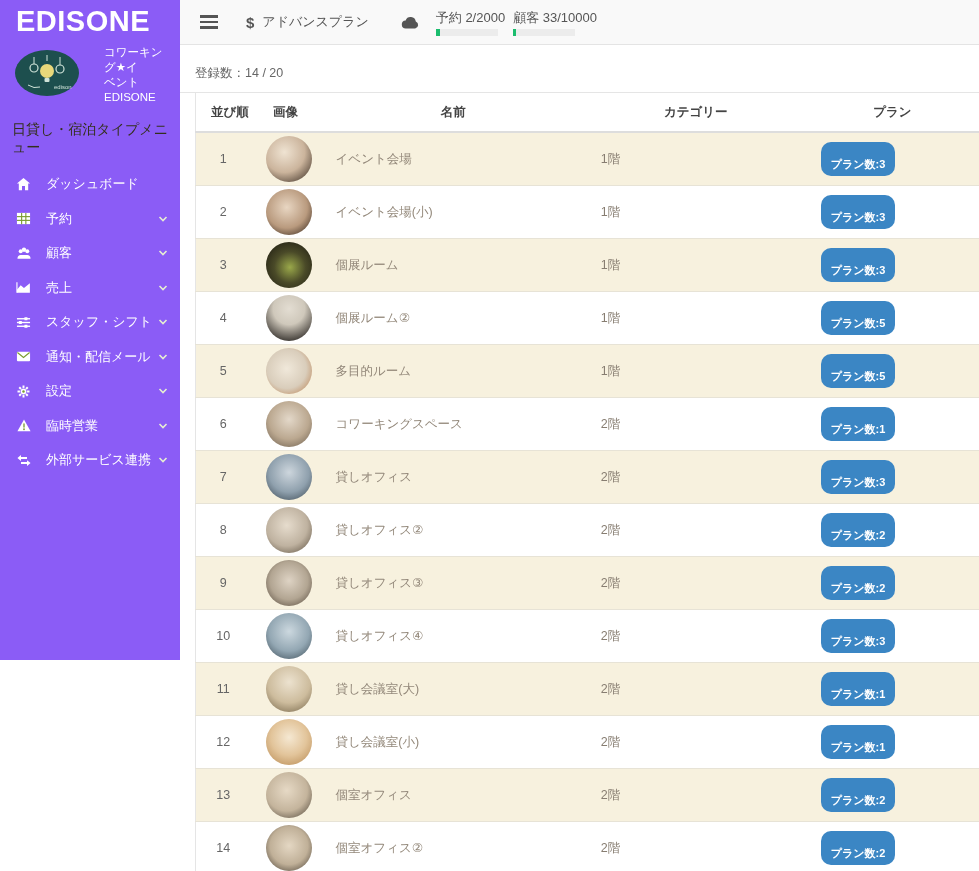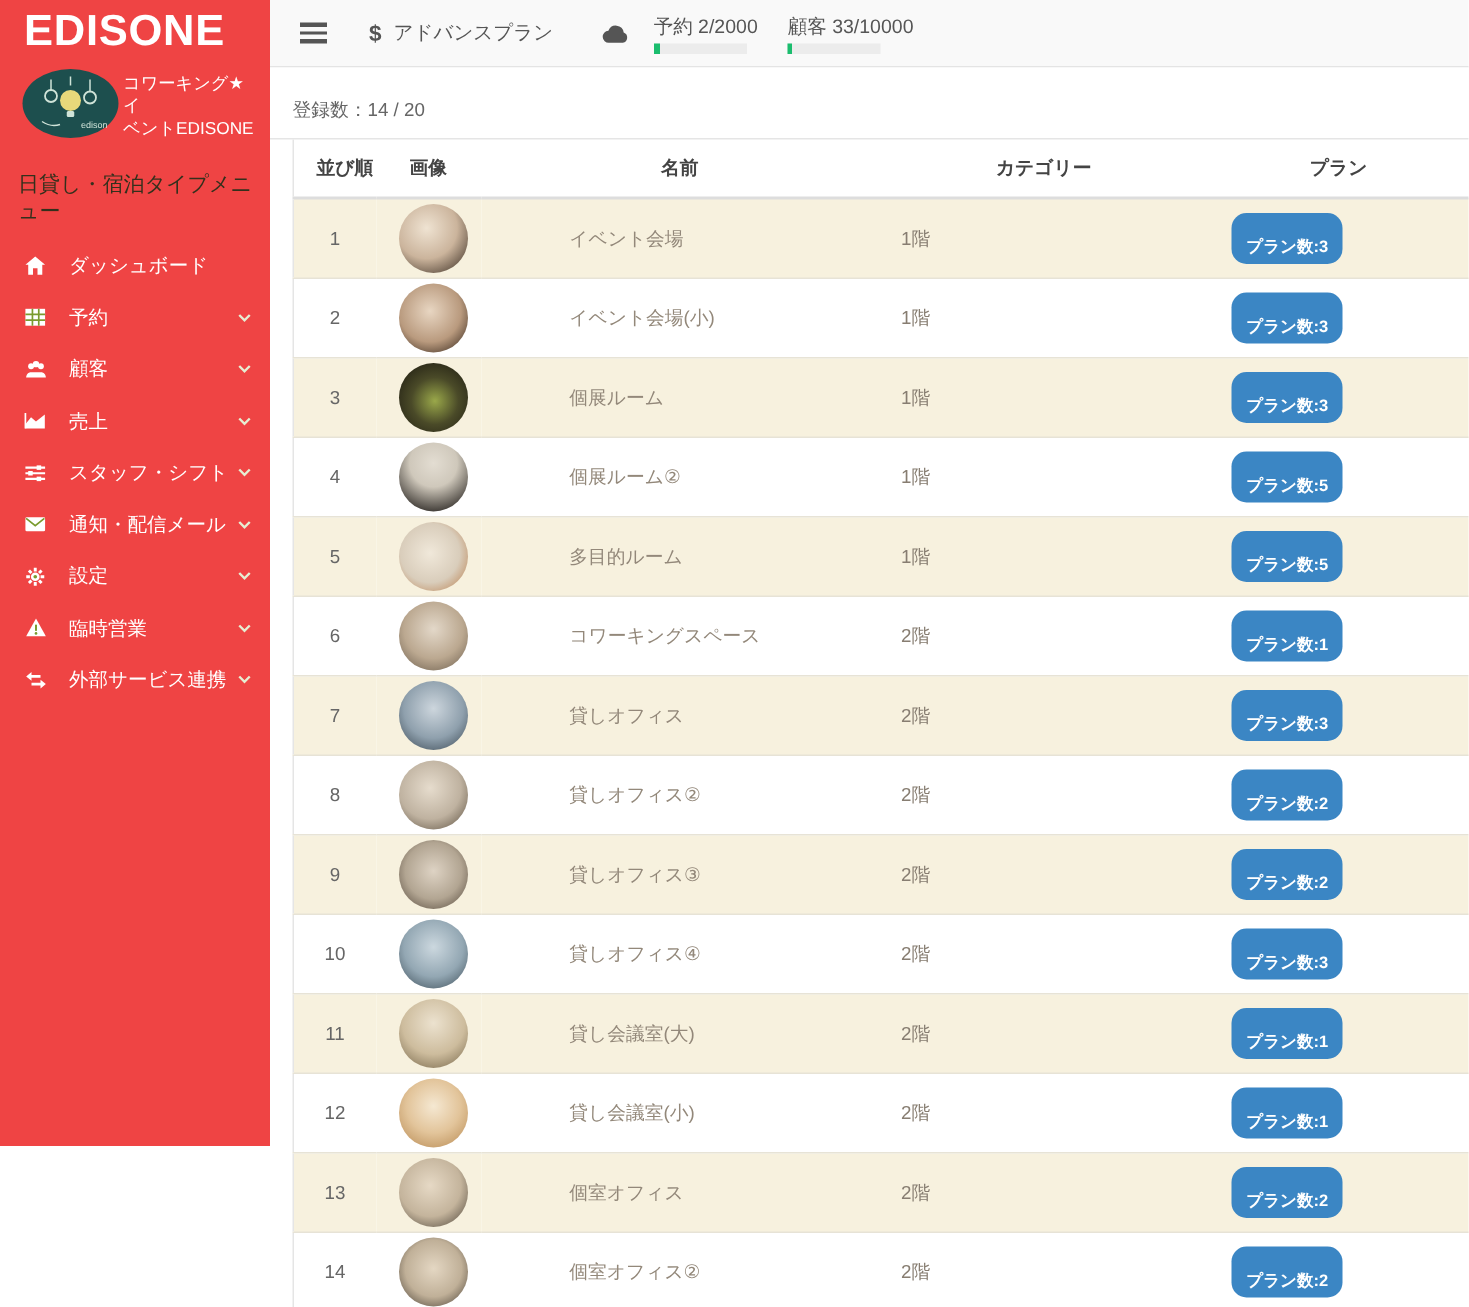--- a/index.html
+++ b/index.html
@@ -1,24 +1,24 @@
 <!DOCTYPE html>
 <html><head>
 <meta charset="utf-8">
 <style>
   * { box-sizing: border-box; margin: 0; padding: 0; }
   html,body { width:979px; height:871px; overflow:hidden; background:#fff;
     font-family:"Liberation Sans","DejaVu Sans",sans-serif; }
 
   
-  .sidebar { position:absolute; left:0; top:0; width:180px; height:764px;
-    background:#ef4444; }
+  .sidebar { position:absolute; left:0; top:0; width:180px; height:660px;
+    background:#8b5cf6; }
   .brand { color:#fff; font-weight:800; font-size:29px; letter-spacing:.5px;
     padding:5px 0 0 16px; }
-  .logo-row { display:flex; align-items:center; gap:2px; padding:7px 6px 2px 14px; }
+  .logo-row { display:flex; align-items:center; gap:24px; padding:7px 6px 2px 14px; }
   .logo-title { color:#fff; font-size:11.5px; line-height:1.3; }
   .menu-header { color:#33301c; font-weight:normal; font-size:14px;
     padding:14px 0 4px 12px; }
   .nav { margin-top:6px; }
   .nav-item { display:flex; align-items:center; height:34.5px;
     padding:0 12px 0 16px; color:#fff; font-size:13px; cursor:pointer;
     position:relative; }
   .nav-item .icon { width:24px; display:inline-flex; align-items:center; }
   .nav-item .label { margin-left:6px; white-space:nowrap;text-align:center; }
   .nav-item.active { background:#6e8d29; border-right:5px solid #35c0c7; }
@@ -28,21 +28,21 @@
   .topbar { position:absolute; left:180px; top:0; width:799px; height:45px;
     background:#f9f9f9; border-bottom:1px solid #e4e4e4;
     display:flex; align-items:center; }
   .hamburger { margin-left:20px; width:18px; cursor:pointer; }
   .hamburger div { height:2.5px; background:#555; margin:3px 0; }
   .plan-group { display:flex; align-items:center; margin-left:28px; gap:8px;
     color:#555; font-size:13px; cursor:pointer; }
   .dollar { font-size:15px; font-weight:bold; color:#555; }
   .cloud { margin-left:32px; display:inline-flex; }
   .stat { margin-left:15px; cursor:pointer; }
-  .stat + .stat { margin-left:20px; }
+  .stat + .stat { margin-left:8px; }
   .stat .txt { font-size:13px; color:#555; white-space:nowrap; }
   .bar { width:62px; height:7px; background:#ececec; margin-top:2px; }
   .bar i { display:block; height:100%; background:#1bbd6e; }
   .fill-res { width:4px; } .fill-cus { width:3px; }
 
   
   .content { position:absolute; left:180px; top:45px; width:799px; height:826px;
     background:#fff; }
   .page-head { padding:11px 15px 0 15px; border-bottom:1px solid #e5e5e5; }
   .page-title { font-size:20px; font-weight:normal; color:#4a4a4a; }
@@ -53,21 +53,21 @@
   col.c1{width:55px} col.c2{width:70px} col.c3{width:265px}
   col.c4{width:220px} col.c5{width:173px}
   th { font-size:12.5px; color:#444; text-align:center; font-weight:bold;
     padding:11px 15px 10px; border-bottom:2px solid #ddd; white-space:nowrap; }
   td { font-size:12.5px; color:#877d71; padding:3px 15px; height:52px;
     vertical-align:middle; border-top:1px solid #e7e3d6; }
   tr:first-child td { border-top:none; }
   tr.odd td { background:#f7f1de; }
   td.c-order { text-align:center; color:#666; }
   .avatar { width:46px; height:46px; border-radius:50%; display:block; }
-  .name-link { cursor:pointer; color:#93887a;margin-left:44px; }
+  .name-link { cursor:pointer; color:#93887a; }
   .badge { background:#3b86c4; color:#fff; font-size:11px; font-weight:bold;
     padding:15px 10px 4px; border-radius:10px; display:inline-block;
     white-space:nowrap; cursor:pointer; }
 </style>
 </head>
 <body>
 
 <aside class="sidebar">
   <div class="brand">EDISONE</div>
 

